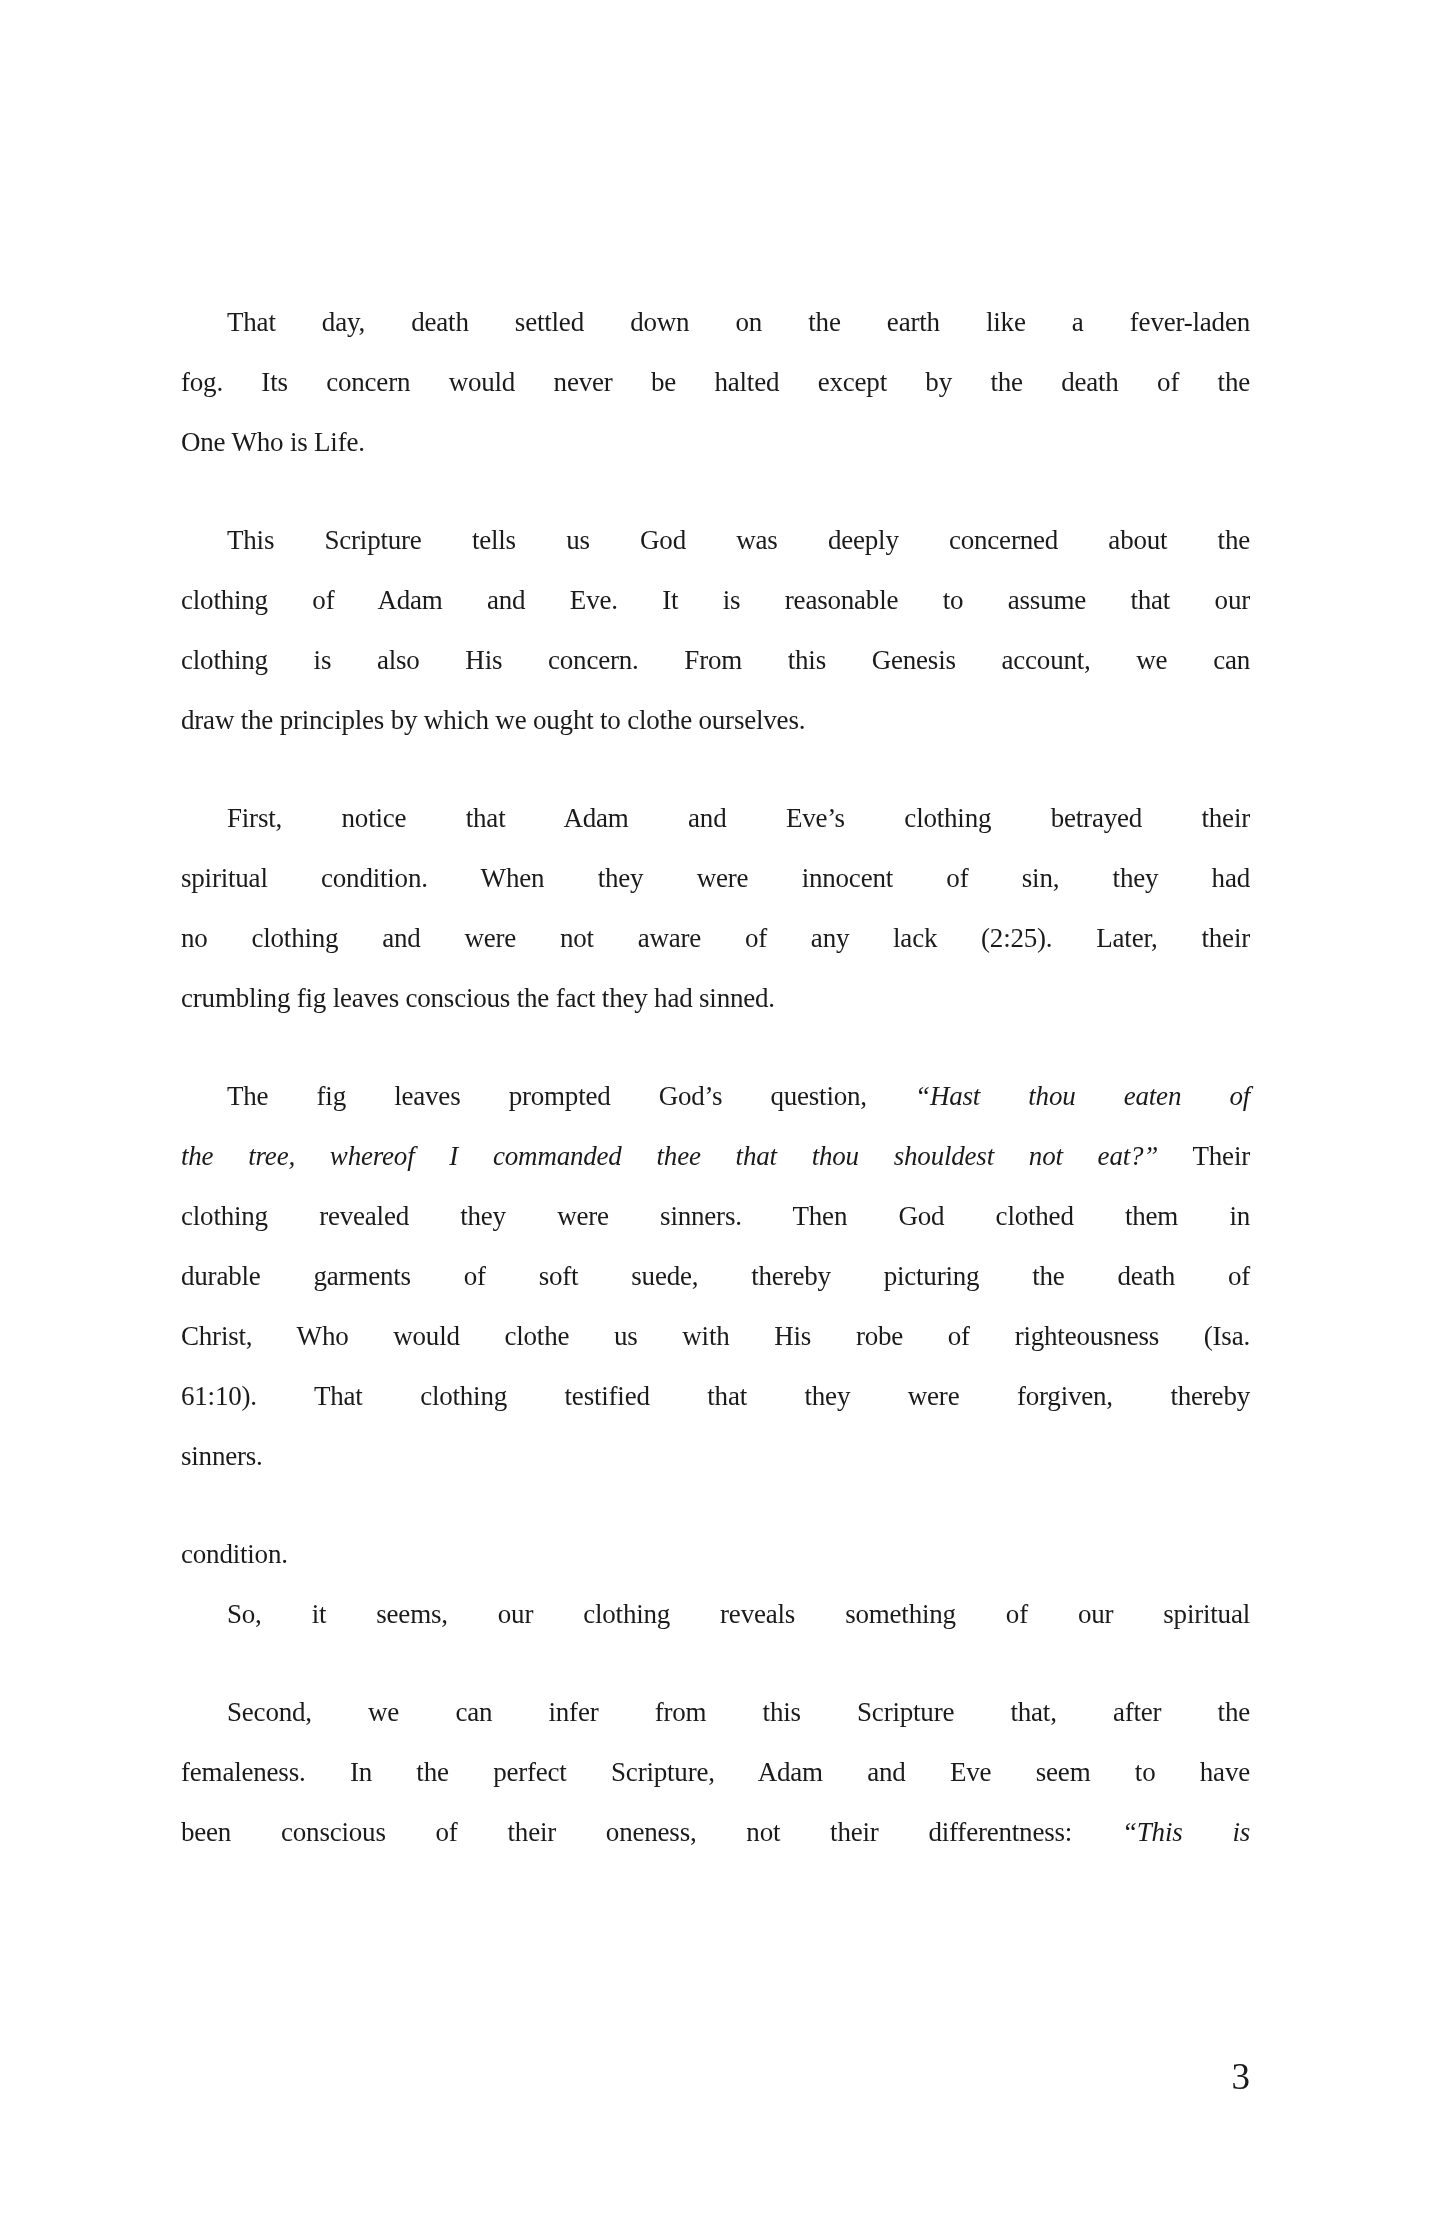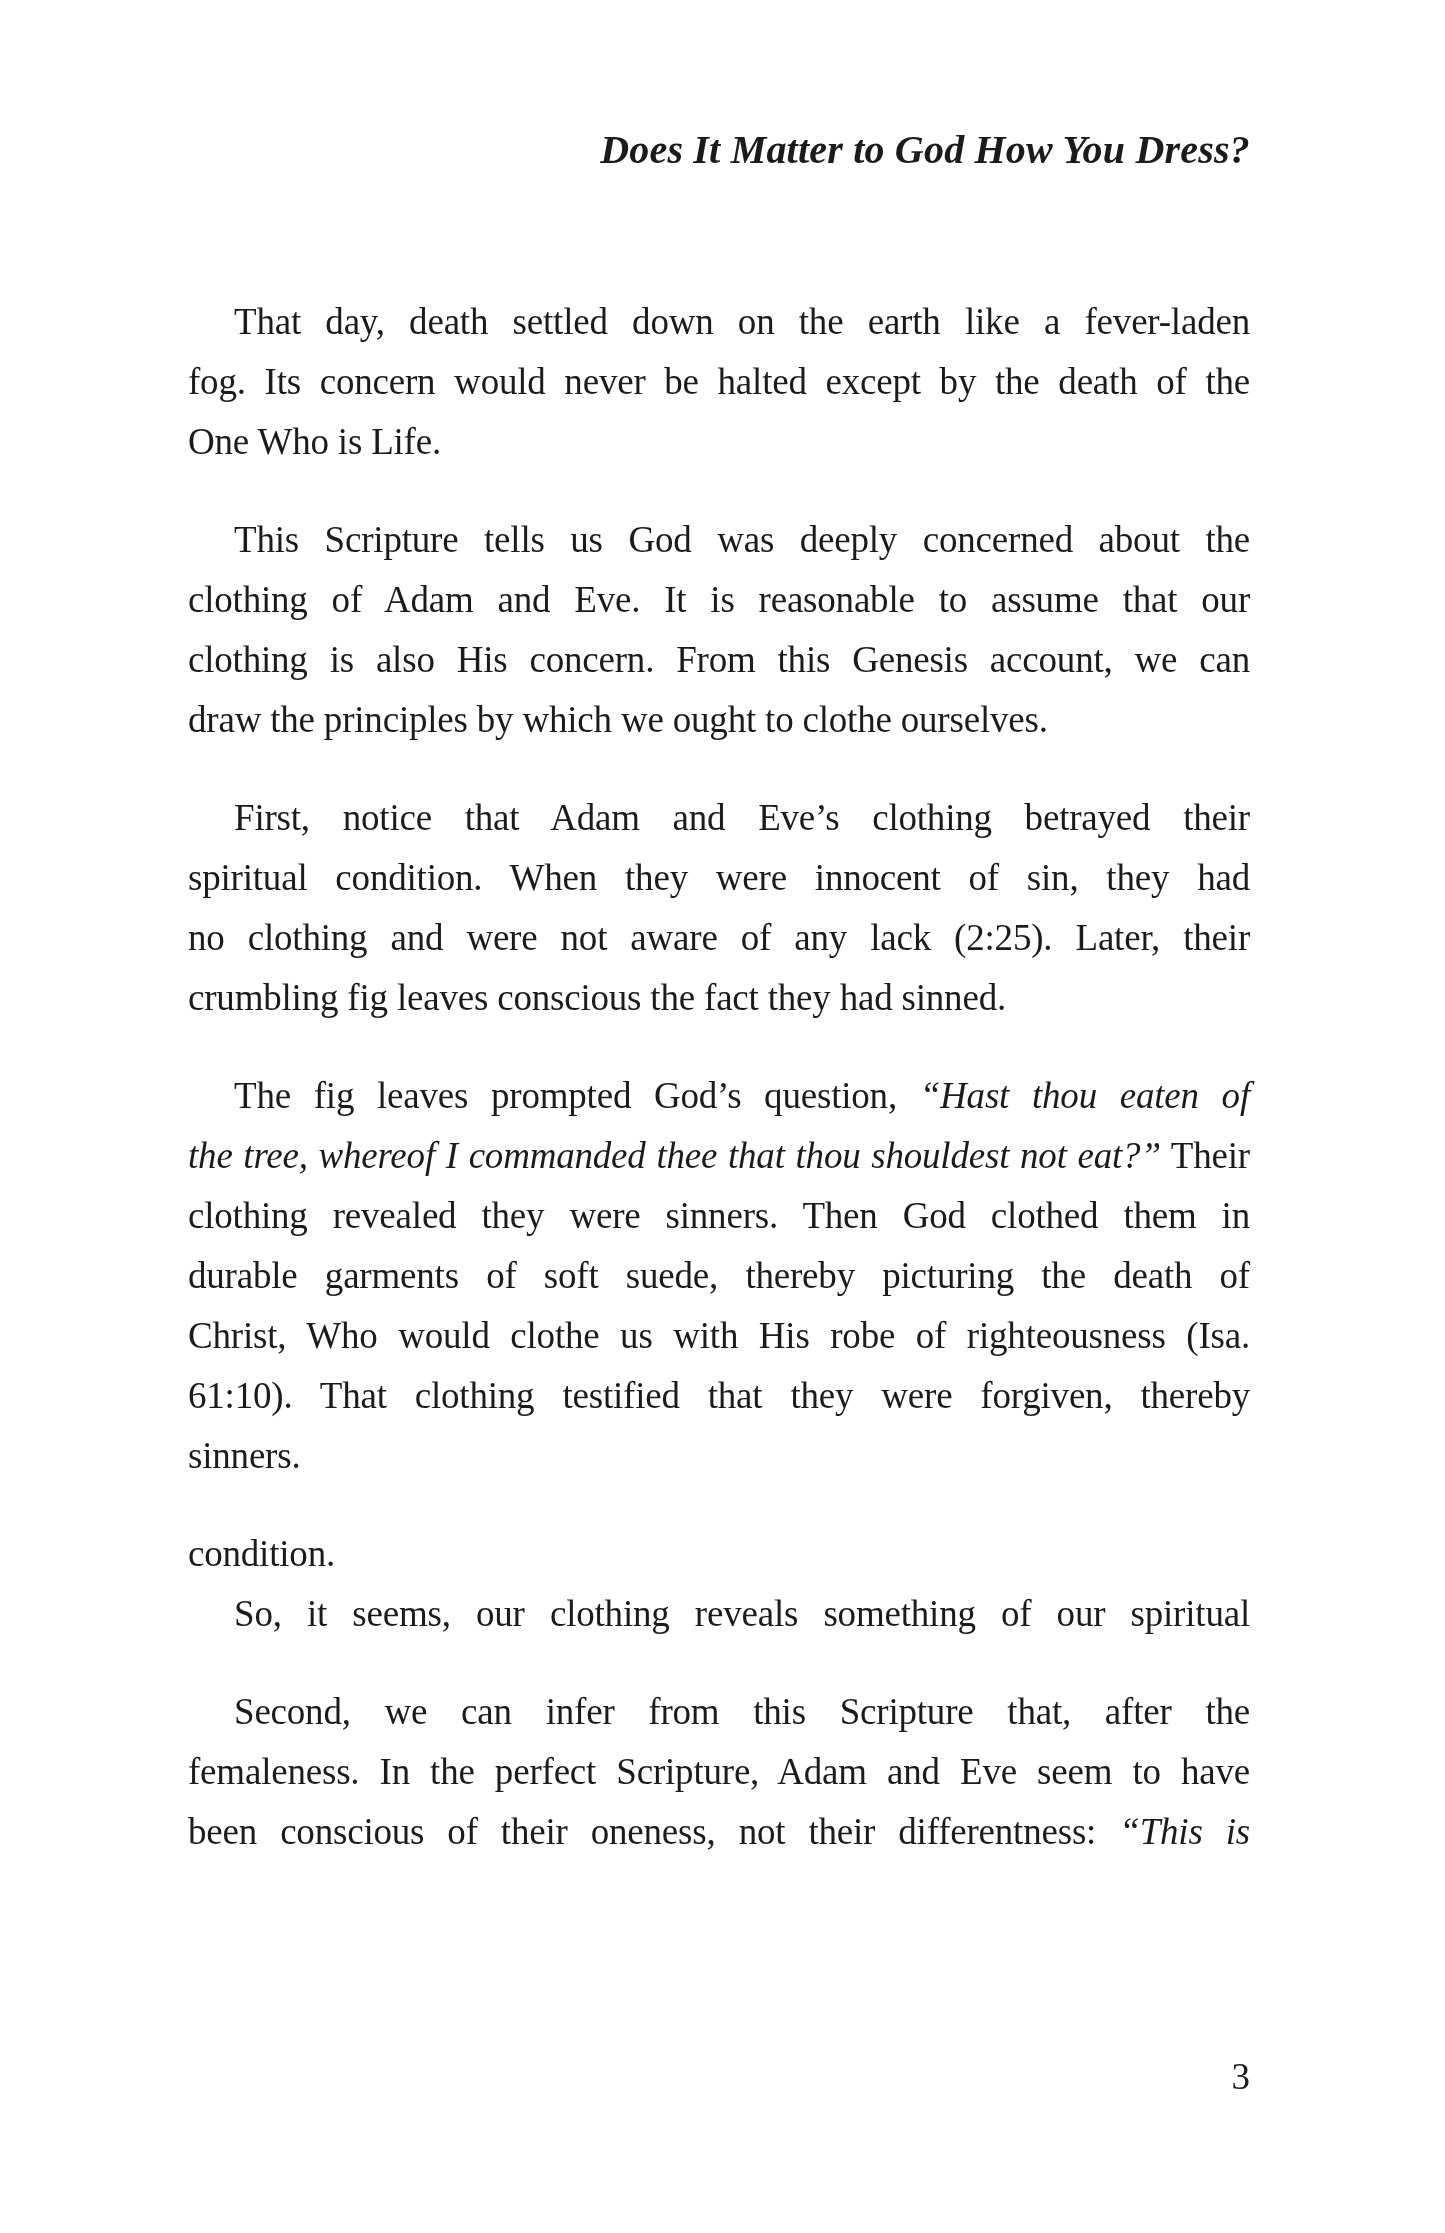--- a/index.html
+++ b/index.html
@@ -28,22 +28,22 @@
     letter-spacing: 0.2px;
     white-space: nowrap;
   }
   .textblock {
     position: absolute;
     left: 180px;
     top: 292px;
     width: 1070px;
   }
   .para {
-    margin: 0 0 38px 8px;
-    font-size: 37px;
+    margin: 0 0 38px 1px;
+    font-size: 27px;
     line-height: 60px;
     letter-spacing: -0.2px;
   }
   .line {
     text-align: justify;
     text-align-last: justify;
   }
   .line.last {
     text-align-last: left;
   }
@@ -60,21 +60,20 @@
     width: 1070px;
     text-align: right;
     font-size: 37px;
   }
 </style>
 </head>
 <body>
 
 <div class="page">
 
-  <div class="running-header">Does It Matter to God How You Dress?</div>
 
   <div class="textblock">
 
     <div class="para">
       <div class="line first"><span>That day, death settled down on the earth like a fever-laden</span></div>
       <div class="line"><span>fog. Its concern would never be halted except by the death of the</span></div>
       <div class="line last"><span>One Who is Life.</span></div>
     </div>
 
     <div class="para">

